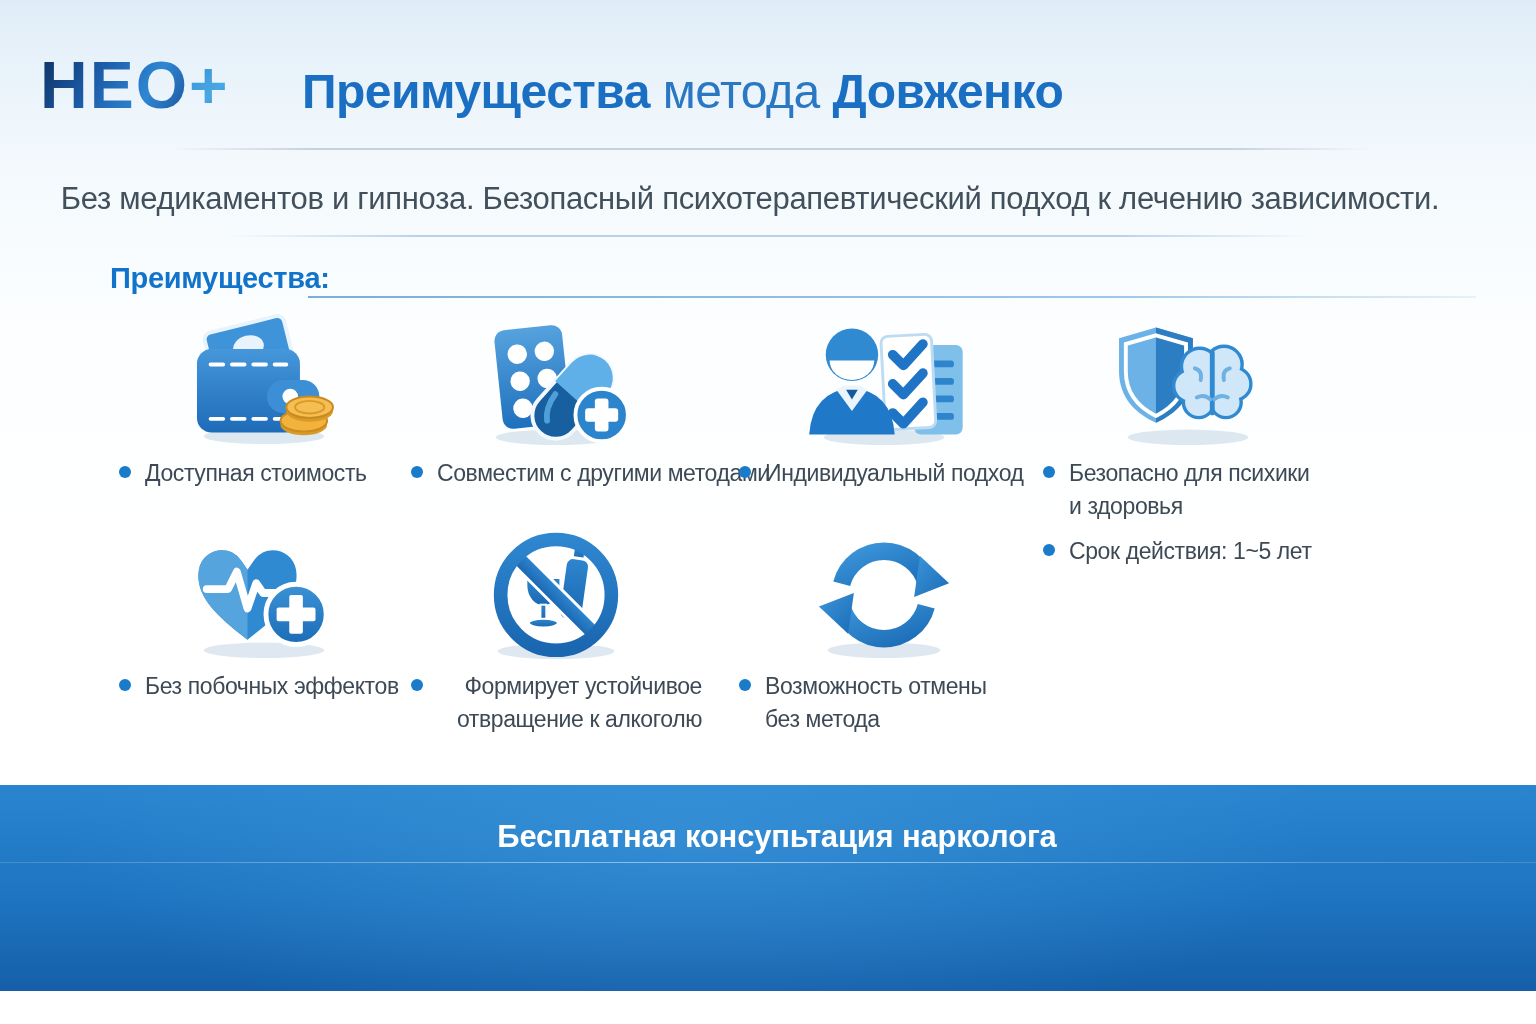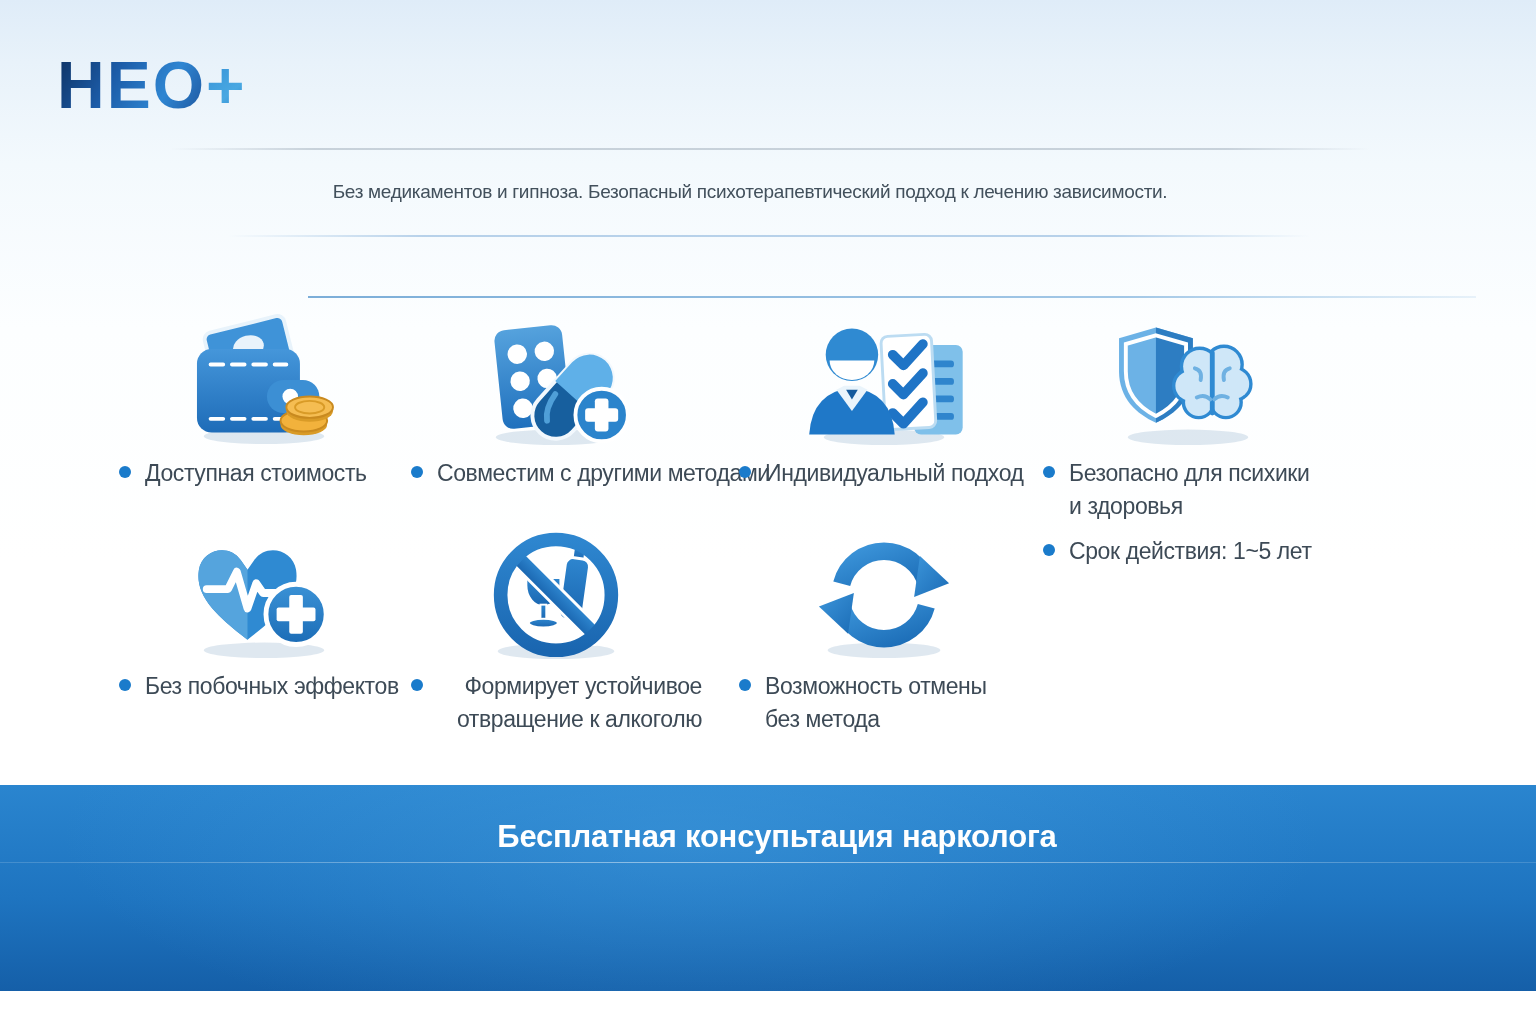--- a/index.html
+++ b/index.html
@@ -8,21 +8,21 @@
     font-family:"Liberation Sans", sans-serif;
     position:relative;
     overflow:hidden;
     background:linear-gradient(180deg,#dfecf8 0%,#e8f2fa 6%,#f3f9fd 16%,#fcfeff 32%,#ffffff 55%,#ffffff 100%);
   }
   .stage { position:absolute; inset:0; }
 
   
   .logo {
     position:absolute; left:40px; top:52px;
-    font-size:66px; font-weight:900; letter-spacing:2px; line-height:1;margin-left:17px;
+    font-size:66px; font-weight:900; letter-spacing:2px; line-height:1;
   }
   .logo .neo{
     background:linear-gradient(120deg,#0d2f5e 0%,#1c5ca8 38%,#2f86d2 70%,#1a4e96 100%);
     -webkit-background-clip:text; background-clip:text; color:#1b5aa6;
     -webkit-text-fill-color:transparent;
   }
   .logo .plus{
     background:linear-gradient(140deg,#2f8ad2 0%,#49a8e2 60%,#1f74c0 100%);
     -webkit-background-clip:text; background-clip:text; color:#2f8ad2;
     -webkit-text-fill-color:transparent;
@@ -35,21 +35,21 @@
   .page-title .b { font-weight:700; }
   .page-title .r { font-weight:400; color:#2a78c4; }
   .hairline-1 {
     position:absolute; top:148px; left:170px; width:1200px; height:2px;
     background:linear-gradient(90deg,rgba(190,200,210,0),rgba(165,178,190,.55) 12%,rgba(165,178,190,.55) 88%,rgba(190,200,210,0));
   }
 
   
   .subtitle {
     position:absolute; top:181px; left:0; width:1500px; text-align:center;
-    font-size:19px; color:#42505c; letter-spacing:-0.3px;
+    font-size:31px; color:#42505c; letter-spacing:-0.3px;
   }
   .hairline-2 {
     position:absolute; top:235px; left:228px; width:1082px; height:2px;
     background:linear-gradient(90deg,rgba(130,175,220,0),rgba(120,168,214,.5) 18%,rgba(120,168,214,.5) 82%,rgba(130,175,220,0));
   }
 
   
   .section-label {
     position:absolute; left:110px; top:262px;
     font-size:29px; font-weight:700; color:#1173c9; letter-spacing:-0.3px;
@@ -96,26 +96,28 @@
   .footer-phone .plabel { font-size:29px; font-weight:400; opacity:.95; }
   .footer-phone .pnum { font-size:35px; font-weight:700; letter-spacing:.5px; }
 </style>
 </head>
 <body>
 
 <div class="stage">
 
   <div class="logo"><span class="neo">НЕО</span><span class="plus">+</span></div>
 
+  <div class="page-title"><span class="b">Преимущества</span><span class="r"> метода </span><span class="b">Довженко</span></div>
 
   <div class="hairline-1"></div>
 
   <div class="subtitle">Без медикаментов и гипноза. Безопасный психотерапевтический подход к лечению зависимости.</div>
   <div class="hairline-2"></div>
 
+  <div class="section-label">Преимущества:</div>
   <div class="section-underline"></div>
 
   <div class="item pos-c1r1">
     <div class="icon-box">
       <svg viewBox="0 0 170 140">
         <defs>
           <linearGradient id="wg" x1="0" y1="0" x2="0" y2="1">
             <stop offset="0" stop-color="#4596da"></stop>
               <stop offset="1" stop-color="#1e6cb8"></stop>
           </linearGradient>

